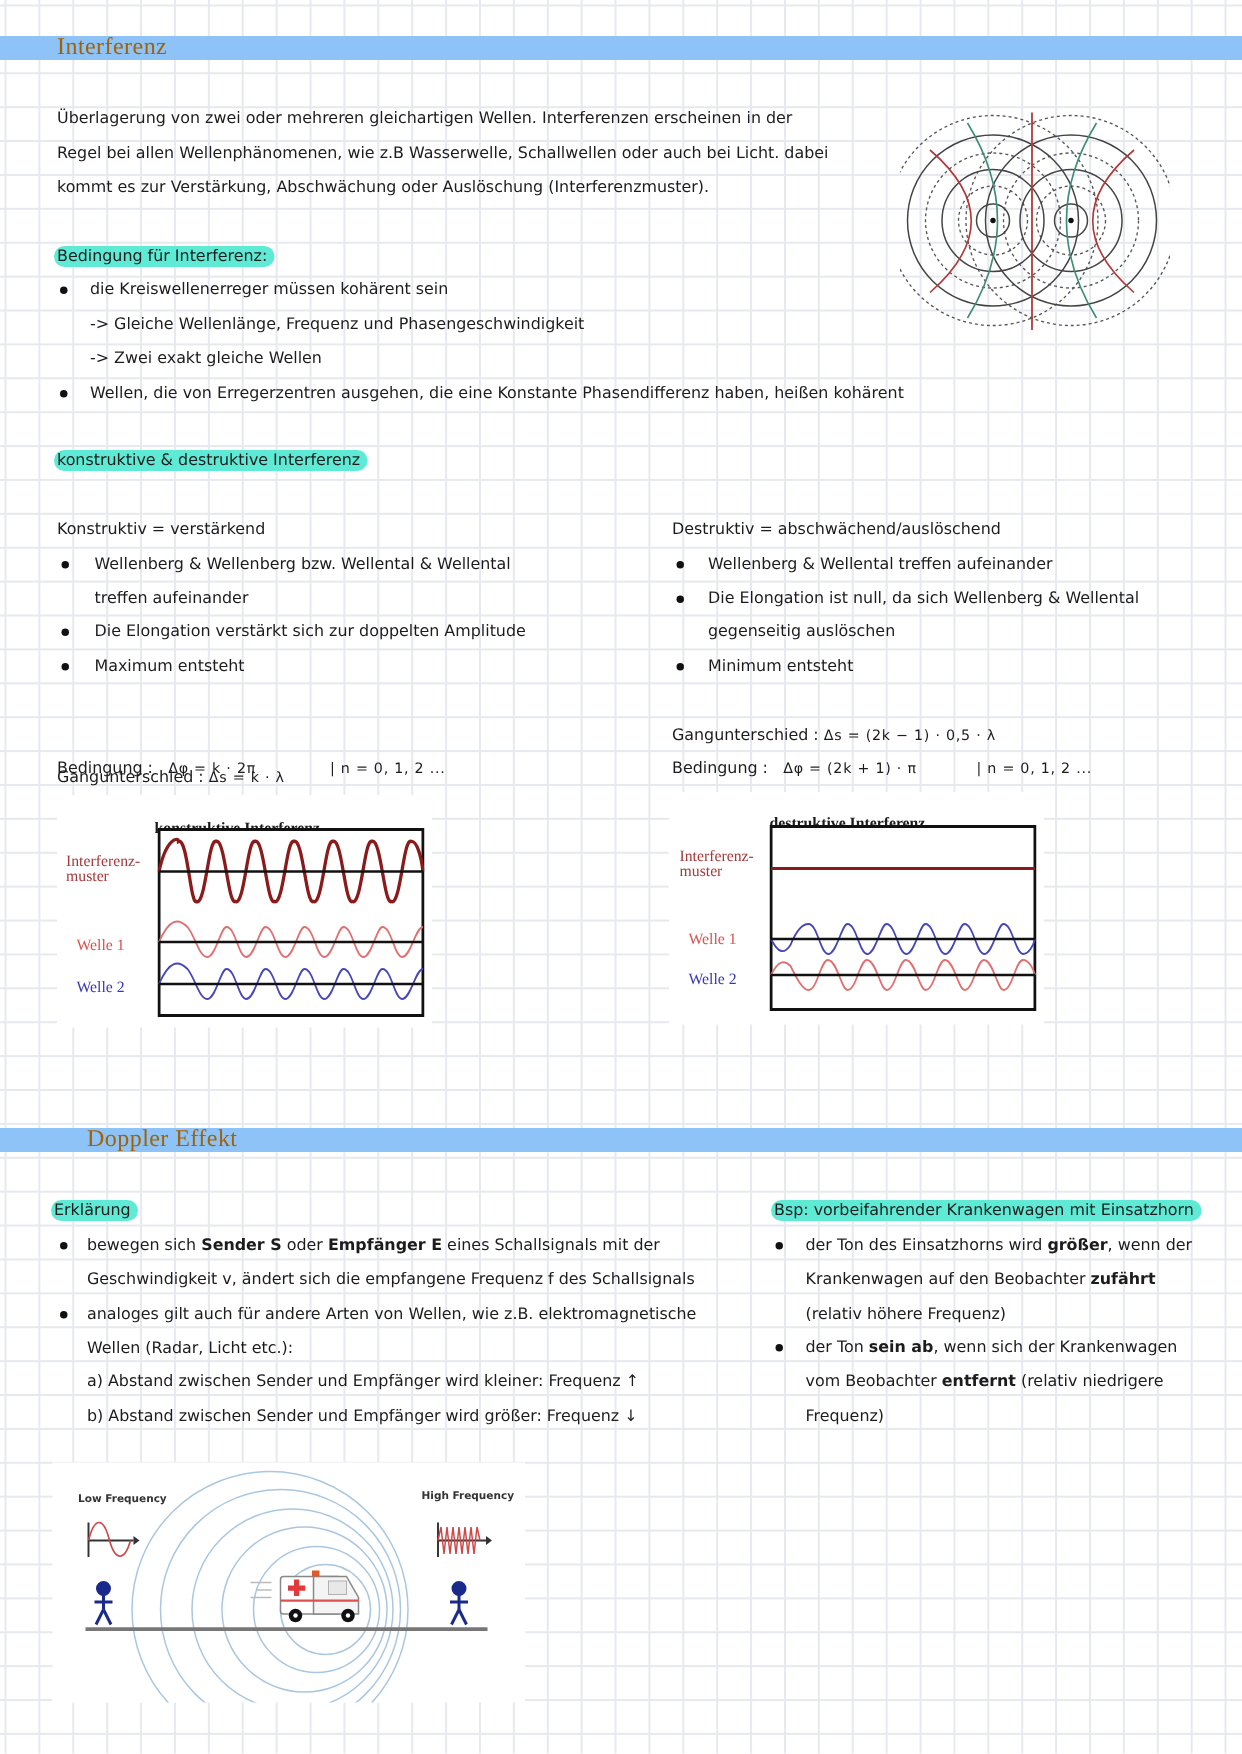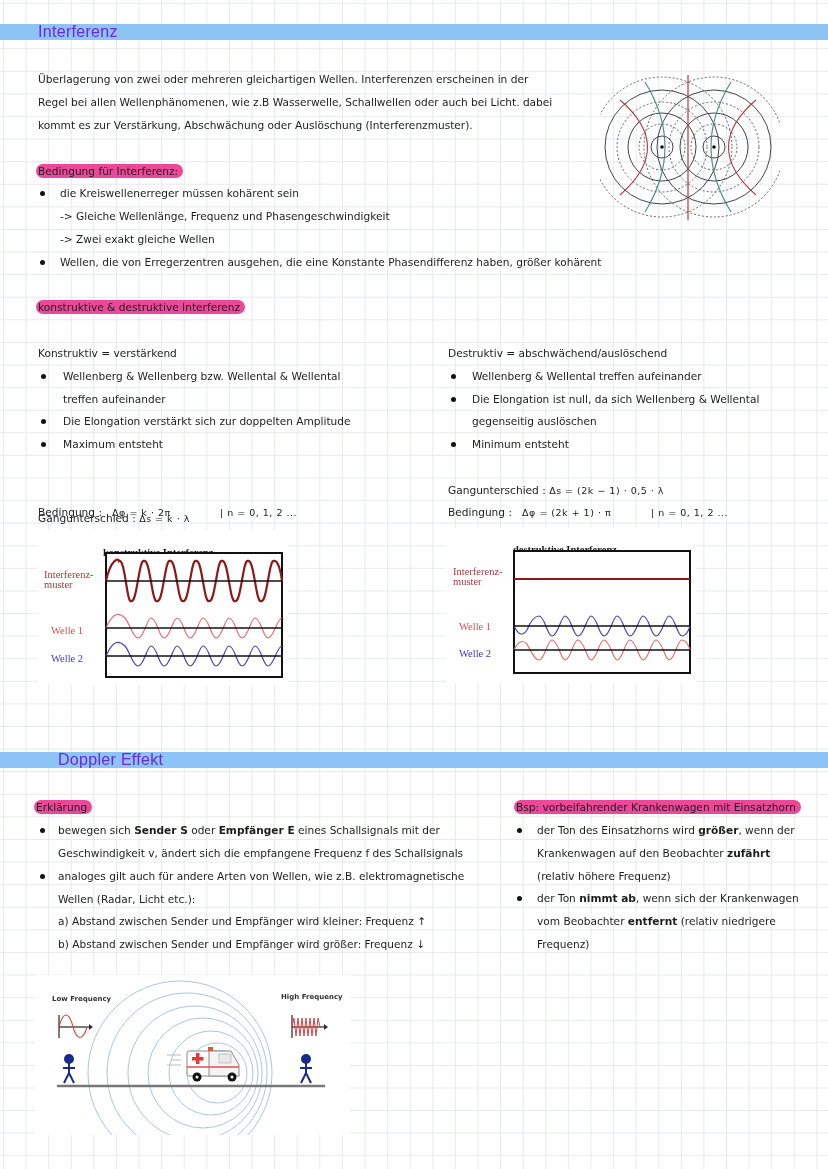--- a/index.html
+++ b/index.html
@@ -13,27 +13,27 @@
     background-position: 3px 3px;
     font-family: "DejaVu Sans", sans-serif;
     color: #1c1c1c;
   }
   .abs { position: absolute; }
   .band {
     position: absolute; left: 0; width: 828px; height: 16px;
     background: #8dc3f7;
   }
   .h1 {
-    position: absolute; font-size: 16px; letter-spacing: 0.3px; color: #6d28d9;
-    font-family: Liberation Sans, sans-serif;
+    position: absolute; font-size: 16px; letter-spacing: 0.3px; color: #a16207;
+    font-family: Liberation Serif, serif;
   }
   .txt { position: absolute; font-size: 10.6px; white-space: nowrap; line-height: 14px; }
   .hl {
     position: absolute; font-size: 10.6px; white-space: nowrap; line-height: 14px;
-    background: #ec4899; border-radius: 7px; padding: 0 5px 0 2px;
+    background: #5eead4; border-radius: 7px; padding: 0 5px 0 2px;
   }
   .bullet {
     position: absolute; width: 5px; height: 5px; border-radius: 50%; background: #111;
   }
   b { font-weight: bold; }
   .diag-title { font-family: "Liberation Serif", serif; font-weight: bold; font-size: 10.5px; position: absolute; white-space: nowrap; margin-top: 12px; }
   .diag-label { font-family: "Liberation Serif", serif; font-size: 10.5px; position: absolute; line-height: 10px; white-space: nowrap; }
   .white-bg { position: absolute; background: #ffffff; }
   .math { font-family: "DejaVu Sans", sans-serif; font-size: 9.5px; letter-spacing: 0.5px; }
 </style>
@@ -72,21 +72,21 @@
   <circle cx="62" cy="77" r="1.8" fill="#111"></circle>
   <circle cx="114" cy="77" r="1.8" fill="#111"></circle>
 </svg>
 
 <div class="hl" style="left:36px; top:164px;">Bedingung für Interferenz:</div>
 <div class="bullet" style="left:40px; top:191px;"></div>
 <div class="txt" style="left:60px; top:186px;">die Kreiswellenerreger müssen kohärent sein</div>
 <div class="txt" style="left:60px; top:209px;">-&gt; Gleiche Wellenlänge, Frequenz und Phasengeschwindigkeit</div>
 <div class="txt" style="left:60px; top:232px;">-&gt; Zwei exakt gleiche Wellen</div>
 <div class="bullet" style="left:40px; top:260px;"></div>
-<div class="txt" style="left:60px; top:255px;">Wellen, die von Erregerzentren ausgehen, die eine Konstante Phasendifferenz haben, größer kohärent</div>
+<div class="txt" style="left:60px; top:255px;">Wellen, die von Erregerzentren ausgehen, die eine Konstante Phasendifferenz haben, heißen kohärent</div>
 
 <div class="hl" style="left:36px; top:300px;">konstruktive &amp; destruktive Interferenz</div>
 
 <div class="txt" style="left:38px; top:346px;">Konstruktiv = verstärkend</div>
 <div class="bullet" style="left:41px; top:374px;"></div>
 <div class="txt" style="left:63px; top:369px;">Wellenberg &amp; Wellenberg bzw. Wellental &amp; Wellental</div>
 <div class="txt" style="left:63px; top:392px;">treffen aufeinander</div>
 <div class="bullet" style="left:41px; top:419px;"></div>
 <div class="txt" style="left:63px; top:414px;">Die Elongation verstärkt sich zur doppelten Amplitude</div>
 <div class="bullet" style="left:41px; top:442px;"></div>
@@ -173,21 +173,21 @@
 <div class="bullet" style="left:517px; top:828px;"></div>
 <div class="txt" style="left:537px; top:823px;">
   <span>der Ton des Einsatzhorns wird </span><b>größer</b><span>, wenn der</span>
 </div>
 <div class="txt" style="left:537px; top:846px;">
   <span>Krankenwagen auf den Beobachter </span><b>zufährt</b>
 </div>
 <div class="txt" style="left:537px; top:869px;">(relativ höhere Frequenz)</div>
 <div class="bullet" style="left:517px; top:896px;"></div>
 <div class="txt" style="left:537px; top:891px;">
-  <span>der Ton </span><b>nimmt ab</b><span>, wenn sich der Krankenwagen</span>
+  <span>der Ton </span><b>sein ab</b><span>, wenn sich der Krankenwagen</span>
 </div>
 <div class="txt" style="left:537px; top:914px;">
   <span>vom Beobachter </span><b>entfernt</b><span> (relativ niedrigere</span>
 </div>
 <div class="txt" style="left:537px; top:937px;">Frequenz)</div>
 
 <div class="white-bg" style="left:35px; top:975px; width:315px; height:160px;">
   <div class="abs" style="left:17px; top:20px; font-size:7px; font-weight:bold; color:#333; white-space:nowrap;">Low Frequency</div>
   <div class="abs" style="left:246px; top:18px; font-size:7px; font-weight:bold; color:#333; white-space:nowrap;">High Frequency</div>
   <svg class="abs" style="left:0; top:0;" width="315" height="160" viewBox="0 0 315 160">

